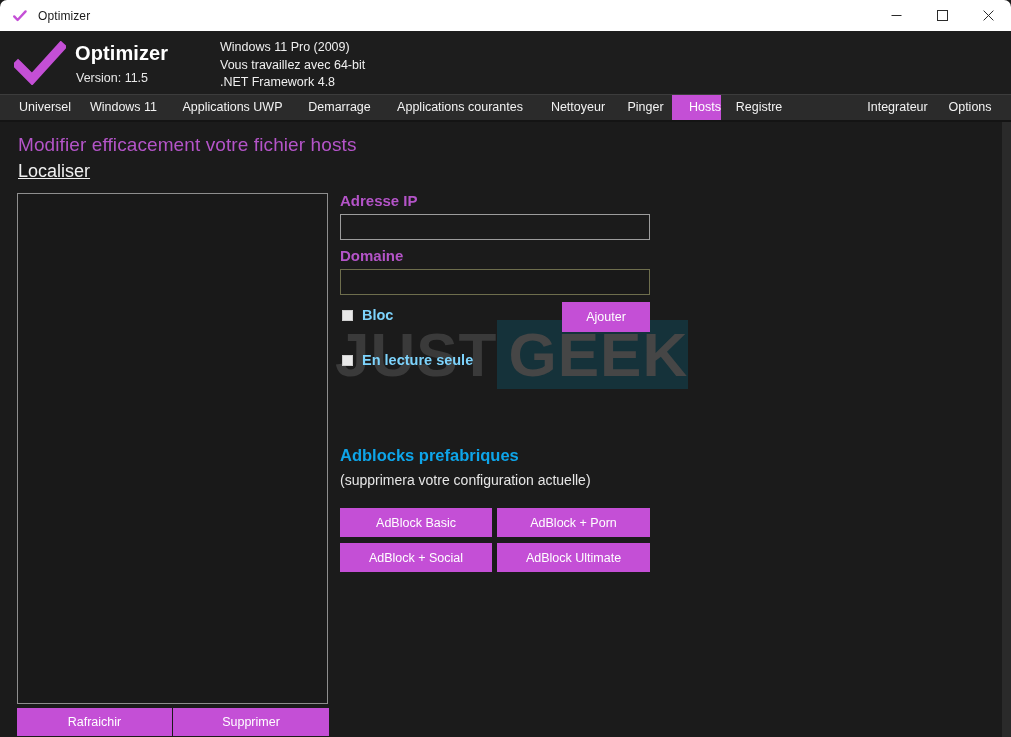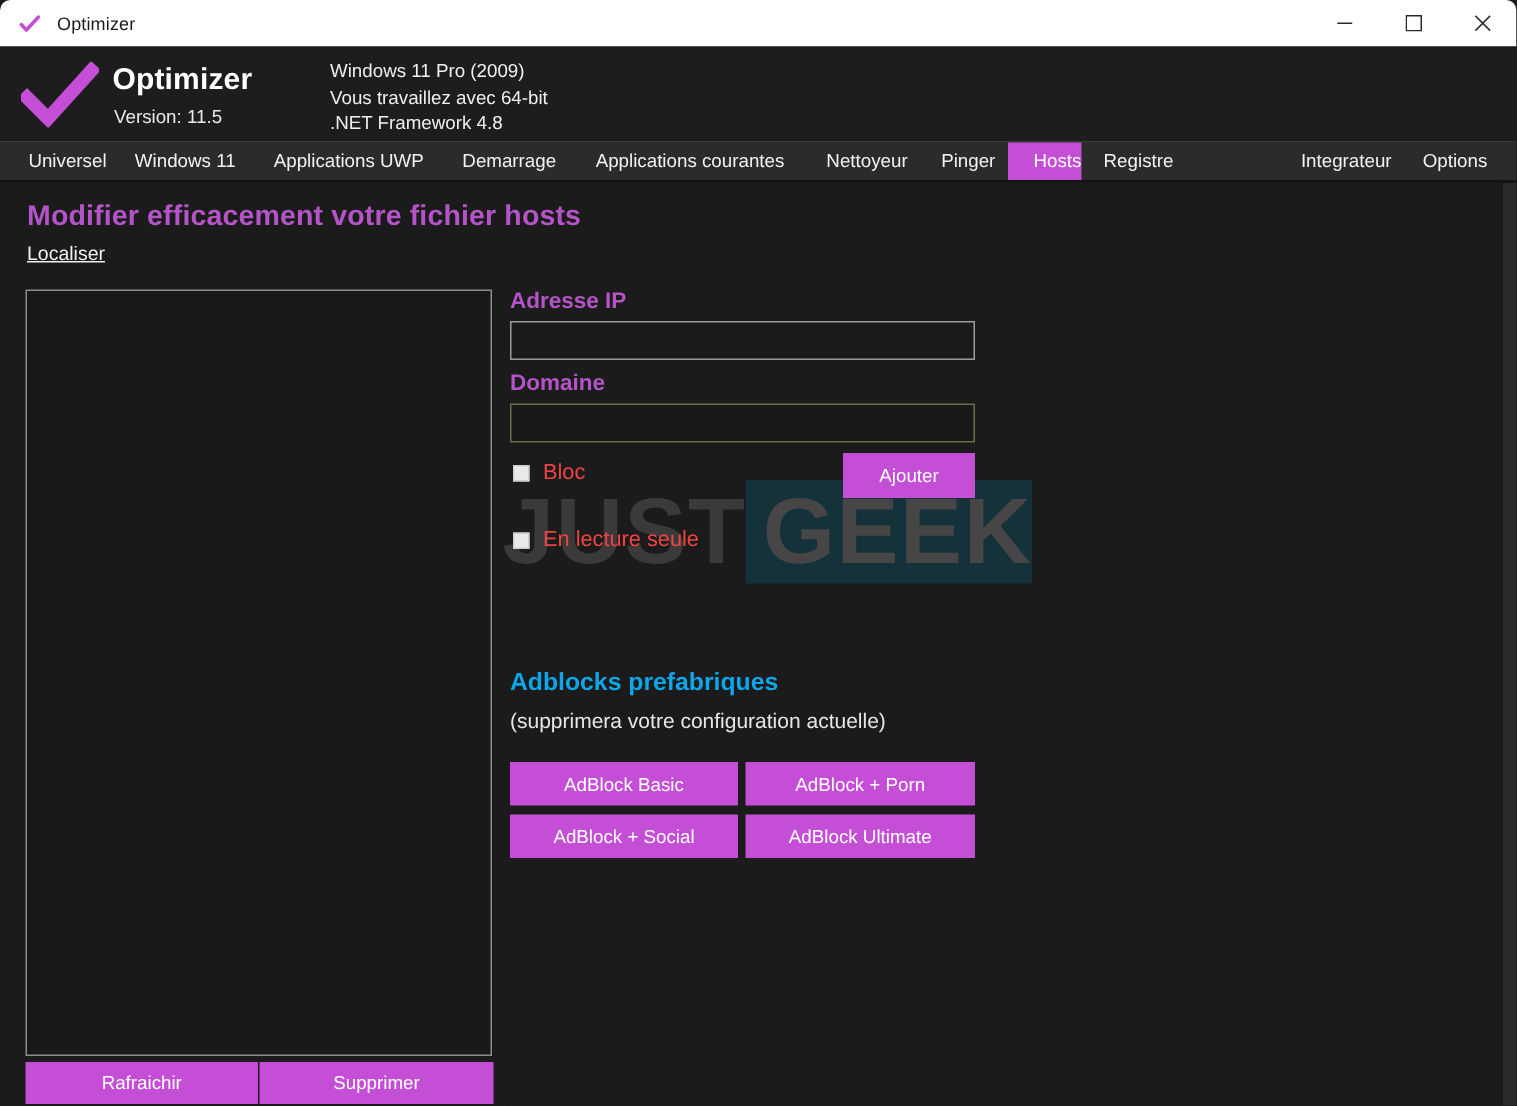--- a/index.html
+++ b/index.html
@@ -147,29 +147,29 @@
     left: 0; top: 122px;
     width: 1011px;
     height: 615px;
     background: #1b1b1b;
   }
 
   #page-title {
     position: absolute;
     left: 18px; top: 12px;
     font-size: 19px;
-    font-weight: bold;
+    font-weight: normal;
     color: #b454c8;
     letter-spacing: 0.1px;
     white-space: nowrap;
   }
   #locate-link {
     position: absolute;
     left: 18px; top: 39px;
-    font-size: 13px;
+    font-size: 18px;
     color: #f0f0f0;
     text-decoration: underline;
     white-space: nowrap;
   }
 
   
   #hosts-listbox {
     position: absolute;
     left: 17px; top: 71px;
     width: 311px;
@@ -251,22 +251,22 @@
     width: 11px;
     height: 11px;
     background: #e9e9e9;
     border: 1px solid #cfcfcf;
     box-sizing: border-box;
     display: block;
   }
   .cblabel {
     margin-left: 9px;
     font-size: 14.5px;
-    font-weight: normal;
-    color: #ef4444;
+    font-weight: bold;
+    color: #7dd3fc;
     white-space: nowrap;
   }
   #cbrow-bloc { left: 342px; top: 185px; }
   #cbrow-readonly { left: 342px; top: 230px; }
 
   #btn-add {
     position: absolute;
     left: 562px; top: 180px;
     width: 88px; height: 30px;
     background: #c44fd6;

